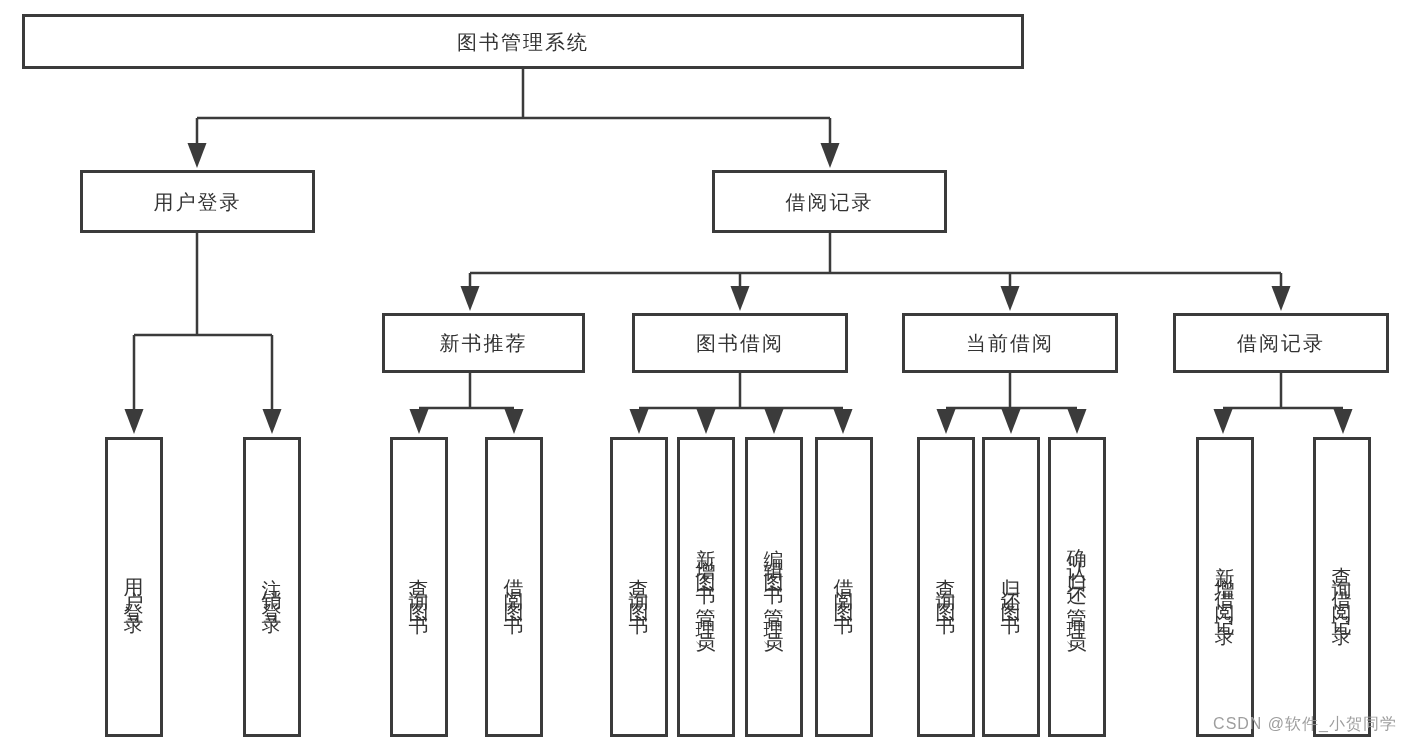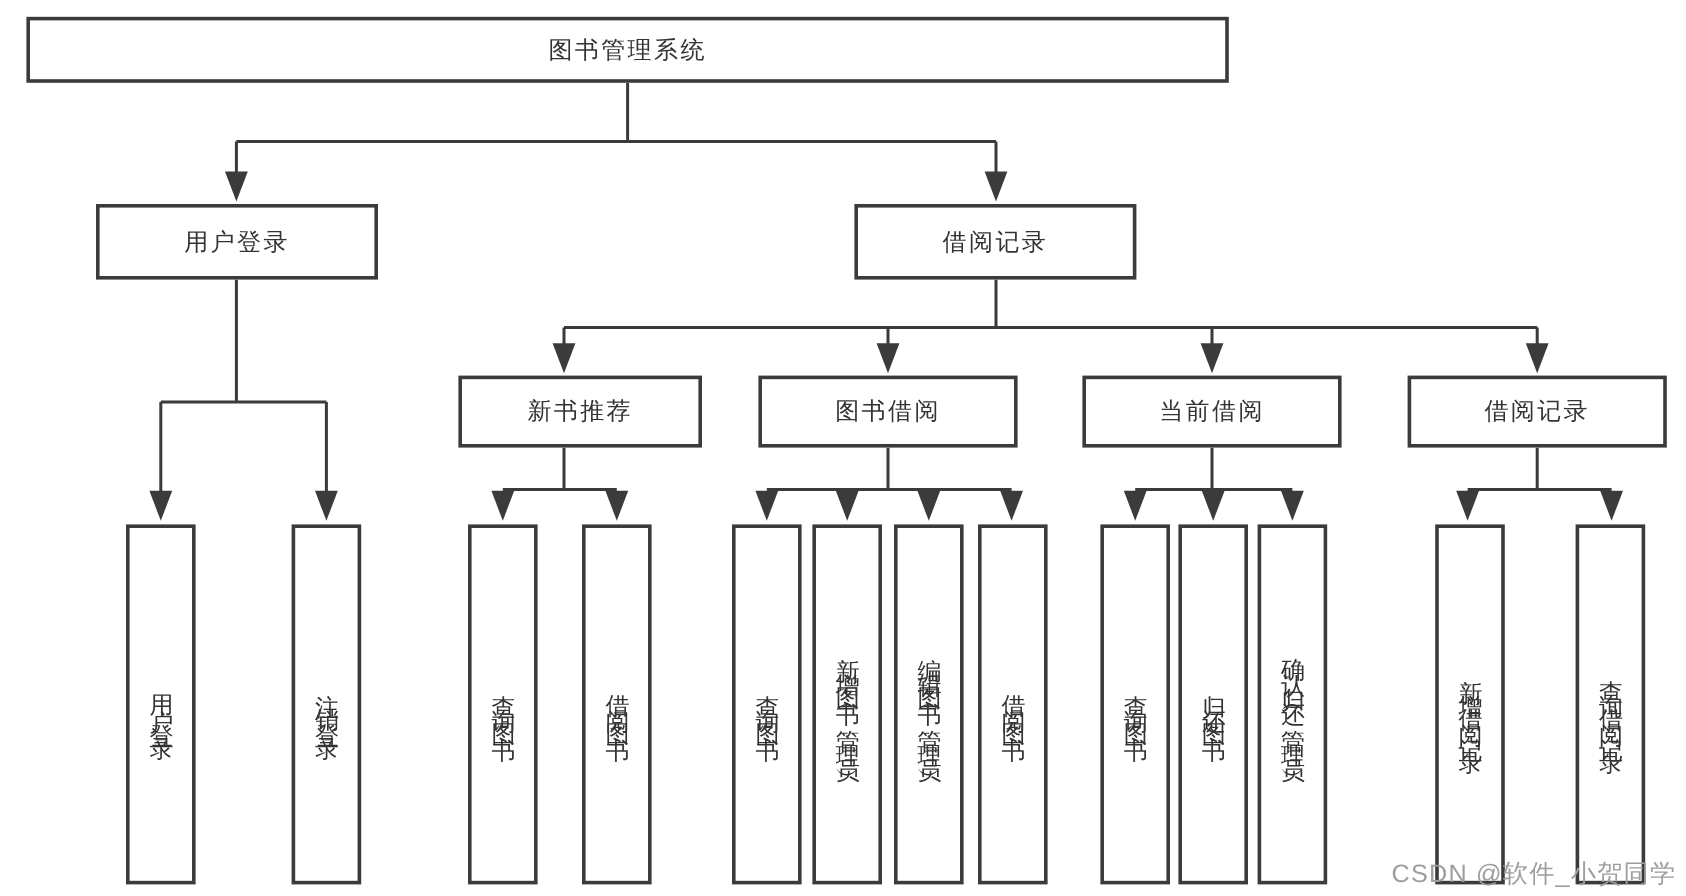--- a/index.html
+++ b/index.html
@@ -16,21 +16,21 @@
     font-size:20px; color:#333333; letter-spacing:2px;
     line-height:1;
   }
   .leaf .vtext {
     writing-mode:vertical-rl; text-orientation:mixed;
     font-size:20px; letter-spacing:12px; line-height:1;
     white-space:nowrap;
   }
   .watermark {
     position:absolute; right:8px; top:714px;
-    font-size:21px; color:#9e9e9e; letter-spacing:1px;
+    font-size:16px; color:#9e9e9e; letter-spacing:1px;
     white-space:nowrap;
   }
 </style>
 </head>
 <body>
 
 <div class="canvas">
 
   <svg class="connectors" width="1405" height="747" viewBox="0 0 1405 747" aria-hidden="true">
     <path fill="none" stroke="#3b3b3b" stroke-width="2.5" d="

